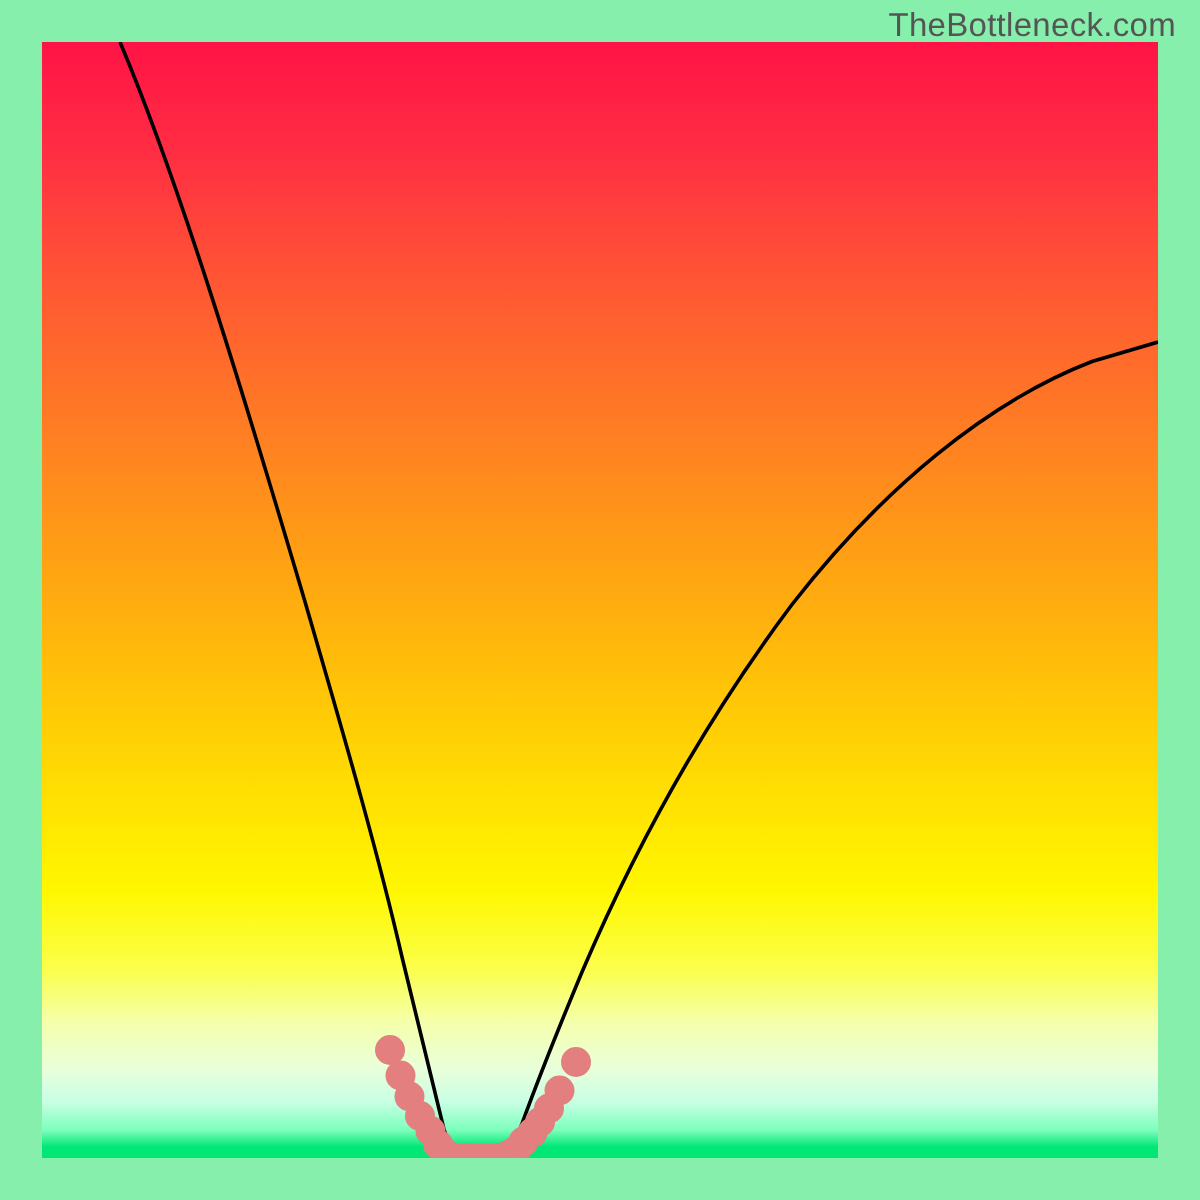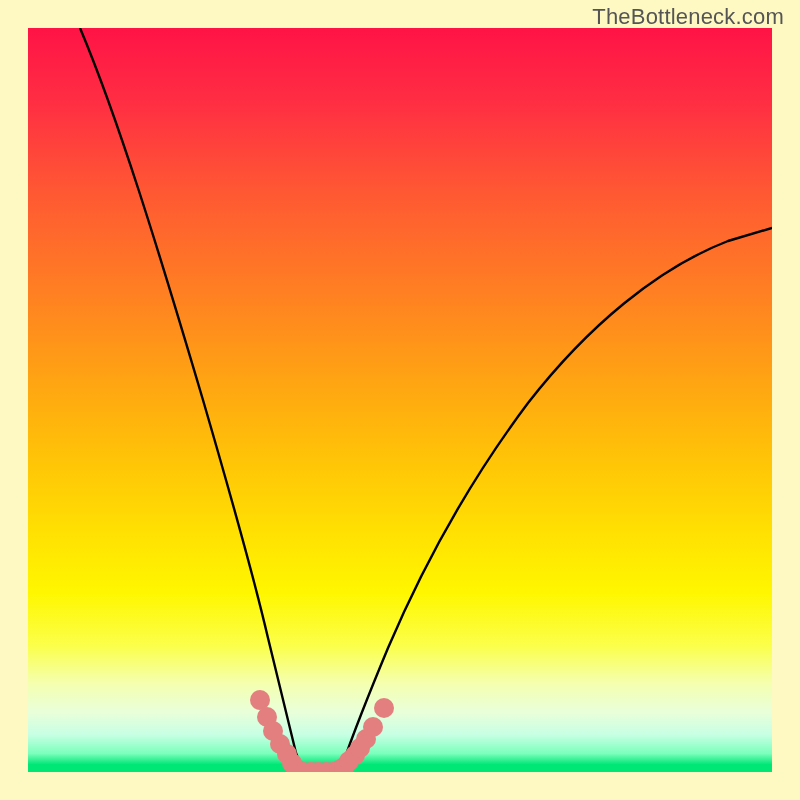--- a/index.html
+++ b/index.html
@@ -10,21 +10,21 @@
     background: #000000;
     overflow: hidden;
     font-family: Arial, Helvetica, sans-serif;
   }
   .frame {
     position: absolute;
     top: 0;
     left: 0;
     width: 800px;
     height: 800px;
-    background: #fef9c3;
+    background: #86efac;
   }
   .plot-area {
     position: absolute;
     top: 28px;
     left: 28px;
     width: 744px;
     height: 744px;
     overflow: hidden;
   }
   .gradient {

